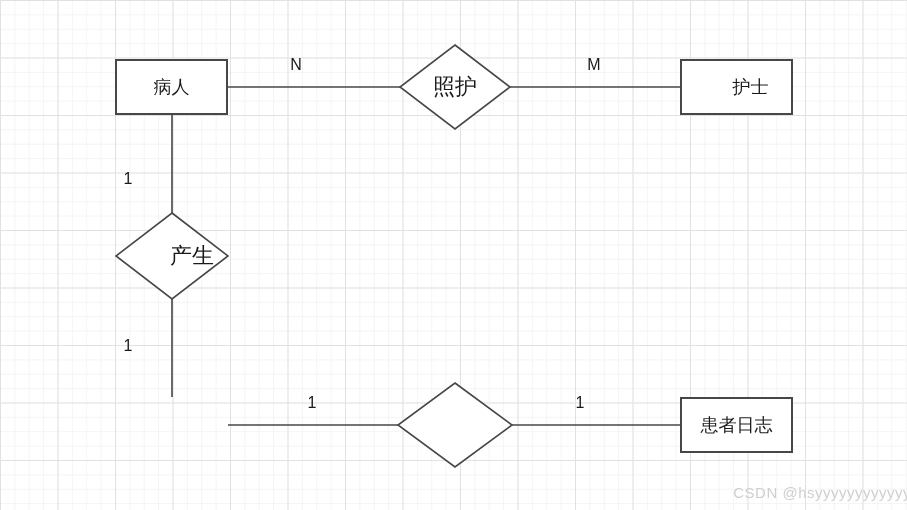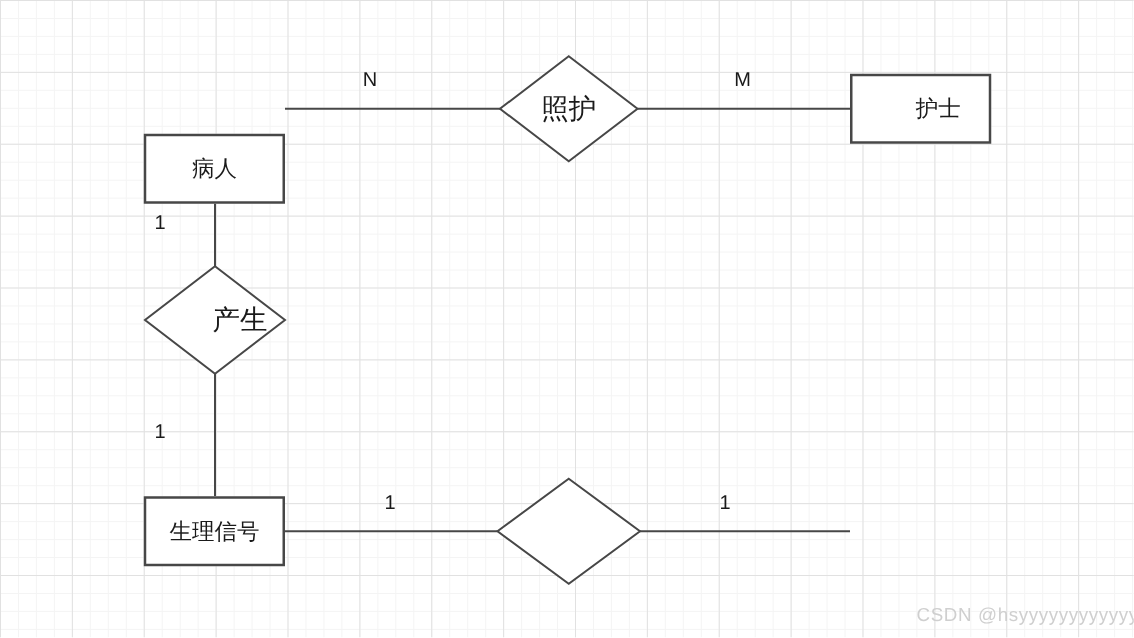--- a/index.html
+++ b/index.html
@@ -51,23 +51,23 @@
     <line x1="172" y1="115" x2="172" y2="213" stroke-width="1.6" stroke="#474747"></line>
     <line x1="172" y1="299" x2="172" y2="397" stroke-width="1.6" stroke="#474747"></line>
     <line x1="228" y1="425" x2="398" y2="425" stroke-width="1.6" stroke="#474747"></line>
     <line x1="512" y1="425" x2="680" y2="425" stroke-width="1.6" stroke="#474747"></line>
 
     <polygon points="455,45 510,87 455,129 400,87" stroke-width="1.6" fill="#ffffff" stroke="#474747"></polygon>
     <polygon points="172,213 228,256 172,299 116,256" stroke-width="1.6" fill="#ffffff" stroke="#474747"></polygon>
     <polygon points="455,383 512,425 455,467 398,425" stroke-width="1.6" fill="#ffffff" stroke="#474747"></polygon>
   </svg>
 
-  <div class="entity" style="left:115px; top:59px;margin-top:48px;">病人</div>
+  <div class="entity" style="left:115px; top:59px;">病人</div>
   <div class="entity" style="left:680px; top:59px;padding-left:28px;">护士</div>
-  <div class="entity" style="left:115px; top:397px;">生理信号</div>
+  <div class="entity" style="left:680px; top:397px;">患者日志</div>
 
   <div class="diamond-label" style="left:455px; top:87px;">照护</div>
   <div class="diamond-label" style="left:172px; top:256px;margin-left:20px;">产生</div>
 
   <div class="edge-label" style="left:296px; top:65px;">N</div>
   <div class="edge-label" style="left:594px; top:65px;">M</div>
   <div class="edge-label" style="left:128px; top:179px;">1</div>
   <div class="edge-label" style="left:128px; top:346px;">1</div>
   <div class="edge-label" style="left:312px; top:403px;">1</div>
   <div class="edge-label" style="left:580px; top:403px;">1</div>

